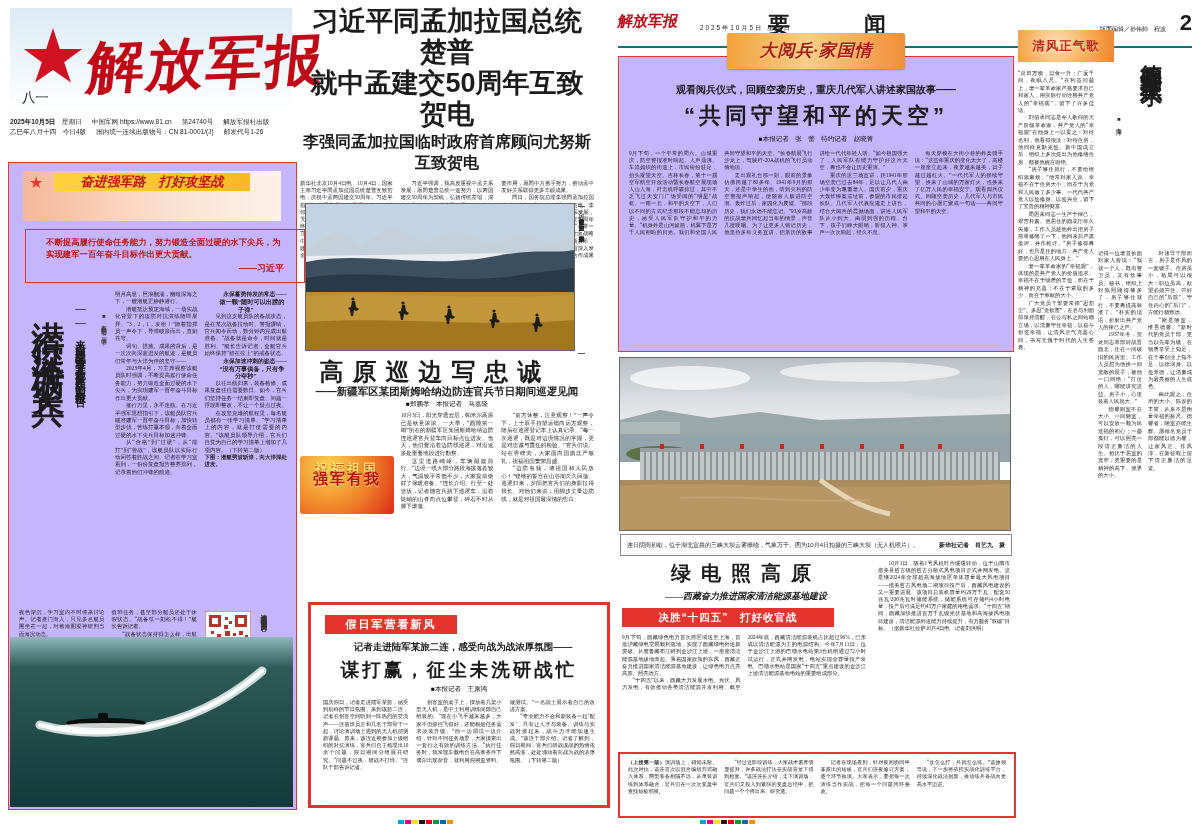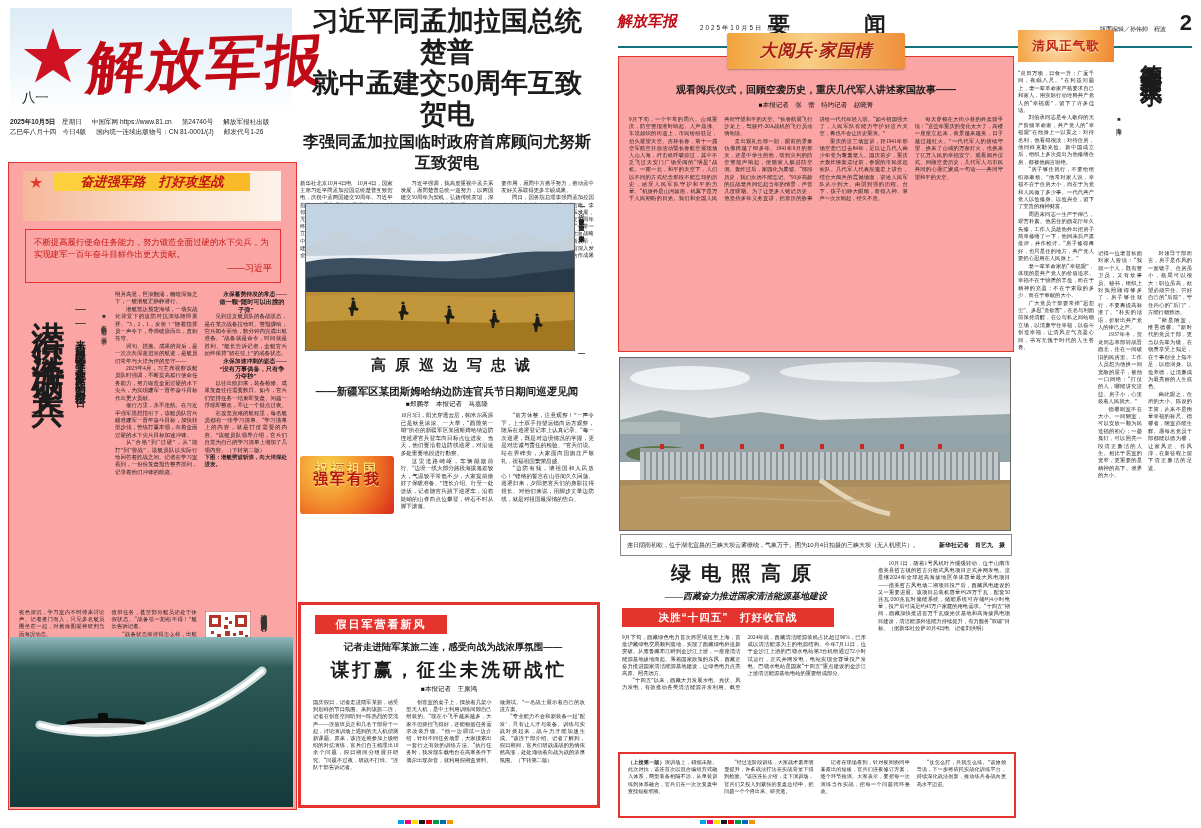--- a/index.html
+++ b/index.html
@@ -9,48 +9,48 @@
   .sans{font-family:"Liberation Sans",sans-serif;}
   
   .mast{background:linear-gradient(180deg,#dcebf5 0%,#eef6fb 55%,#ffffff 100%);}
   .star{width:62px;height:60px;background:#cf1322;
         clip-path:polygon(50% 0%,61% 35%,97% 35%,68% 57%,79% 91%,50% 70%,21% 91%,32% 57%,3% 35%,39% 35%);}
   .mast-title{color:#c00b16;font-weight:bold;font-size:57px;letter-spacing:2px;
         transform:skewX(-8deg) rotate(-2deg);font-family:"Liberation Serif",serif;white-space:nowrap;}
   .dl{font-size:6.6px;line-height:10px;color:#222;}
   .dl b{font-weight:bold;}
   
-  .h-big{font-family:Liberation Serif, serif;font-weight:bold;text-align:center;}
+  .h-big{font-family:Liberation Sans, sans-serif;font-weight:bold;text-align:center;}
   .deck{font-family:"Liberation Sans",sans-serif;font-weight:bold;text-align:center;}
   .byline{font-size:6.5px;text-align:center;color:#111;}
   .bodytext{font-size:5.4px;line-height:7.2px;text-align:justify;color:#1d1d1d;overflow:hidden;}
   .bodytext p{margin:0;text-indent:2em;}
   .bodytext .nf{text-indent:0;}
   .cols3{column-count:3;column-gap:8px;}
   .cols4{column-count:4;column-gap:7px;}
   .cols2{column-count:2;column-gap:7px;}
   .subhead{font-weight:bold;text-align:center;text-indent:0;margin:3px 0;font-size:6.2px;
            font-family:"Liberation Sans",sans-serif;}
   .leadline{font-weight:bold;text-align:right;text-indent:0;margin:3px 0;font-size:5.8px;}
   .endmark{font-weight:bold;}
   
-  .redbox{border:1.5px solid #e5332d;background:#fca5a5;}
+  .redbox{border:1.5px solid #e5332d;background:#c4b5fd;}
   .redbox-thick{border:3px solid #e5332d;background:#fff;}
   .badge-red{background:#e5332d;color:#fff;font-family:"Liberation Sans",sans-serif;
              font-weight:bold;text-align:center;}
   
   .banner81{background:linear-gradient(90deg,#f6b89b,#fbe3d4 60%,#fdf2e8);overflow:hidden;}
   .banner81 .l1{color:#b51310;font-weight:bold;font-size:15px;text-align:center;
                 font-family:"Liberation Sans",sans-serif;letter-spacing:1px;margin-top:3px;}
   .banner81 .l2{background:linear-gradient(90deg,#fdd23e,#f9b826);color:#c21512;font-weight:bold;
                 font-style:italic;font-size:13px;text-align:center;width:196px;margin:2px auto 0;
                 font-family:"Liberation Sans",sans-serif;}
   .b81star{color:#e23a2f;font-size:16px;position:absolute;left:6px;top:2px;}
-  .quotebox{border:1px solid #e5332d;color:#c21512;font-weight:normal;font-size:8.4px;
-            line-height:12px;padding:6px 8px 2px;font-family:"Liberation Sans",sans-serif;}
+  .quotebox{border:1px solid #e5332d;color:#c21512;font-weight:bold;font-size:8.4px;
+            line-height:12px;padding:6px 20px 2px;font-family:"Liberation Sans",sans-serif;}
   .quote-attr{text-align:right;font-size:9px;margin-top:2px;}
   
   .vert{writing-mode:vertical-rl;text-orientation:upright;}
   .vtitle{font-size:33px;font-weight:bold;letter-spacing:12px;font-family:"Liberation Sans",sans-serif;}
   .vsub{font-size:10.5px;font-weight:bold;letter-spacing:3px;}
   .vby{font-size:5.8px;letter-spacing:1px;color:#333;}
   .vcap{font-size:5.6px;line-height:7px;color:#222;letter-spacing:0;}
   
   .zhufu{background:radial-gradient(circle at 30% 20%,#f9d44c,#f07f28 55%,#d92a1a);border-radius:3px;
          text-align:center;overflow:hidden;}
@@ -140,21 +140,21 @@
           <circle cx="188" cy="107" r="1.6"></circle>
           <path d="M226,120 l3,-1 l1,-6 l3,0 l1,6 l3,2 l-2,2 l-3,-1 l-1,6 l-2,0 l-1,-6 Z"></path>
           <circle cx="231" cy="111" r="1.6"></circle>
         </g>
       </svg>
       <div class="abs vert vcap" style="left:272px;top:2px;height:142px;border-top:1px solid #555;border-bottom:1px solid #555;padding:2px 0;">
         <span>近日，该连官兵徒步行进在巡逻途中，守护祖国边防安宁。</span>　<b>郑鹏孝摄</b>
       </div>
     </div>
 
-    <div class="abs h-big" style="left:308px;top:356px;width:294px;font-size:15px;letter-spacing:9px;">高原巡边写忠诚</div>
+    <div class="abs h-big" style="left:288px;top:356px;width:294px;font-size:24px;letter-spacing:9px;">高原巡边写忠诚</div>
     <div class="abs deck" style="left:300px;top:385px;width:294px;font-size:10.5px;">——新疆军区某团斯姆哈纳边防连官兵节日期间巡逻见闻</div>
     <div class="abs byline" style="left:300px;top:400px;width:294px;">■郑鹏孝　本报记者　马嘉隆</div>
     <div class="abs bodytext cols3" style="left:300px;top:412px;width:294px;height:184px;font-size:5.6px;line-height:7.6px;">
       <div class="zhufu" style="width:94px;height:58px;margin-bottom:4px;margin-top:44px;">
         <div class="z1">祝福祖国</div>
         <div class="z2">强军有我</div>
       </div>
       <p class="nf">10月3日，阳光穿透云层，帕米尔高原已是秋意浓浓。一大早，“西陲第一哨”所在的新疆军区某团斯姆哈纳边防连巡逻官兵登车向目标点位进发。当天，他们要沿着边防线巡逻，对沿途多处重要地段进行勘察。</p>
       <p>这里道路崎岖，车辆颠簸前行。“边境一线大部分路段海拔落差较大，气温较平常低不少，大家提前做好了保暖准备。”连长介绍。行至一处达坂，记者随官兵跳下巡逻车，沿着陡峭的山脊向点位攀登，碎石不时从脚下滚落。</p>
       <p>“前方休整，注意观察！”一声令下，上士双手持望远镜向远方观察，随后在巡逻登记本上认真记录。“每一次巡逻，既是对边境情况的掌握，更是对忠诚与责任的检验。”官兵们说。站在界碑旁，大家面向国旗庄严敬礼，祝福祖国繁荣昌盛。</p>
@@ -236,21 +236,21 @@
         </defs>
         <rect width="283" height="170" fill="url(#sea)"></rect>
         <path d="M30,88 C90,104 180,96 252,34" stroke="#e8f3f2" stroke-width="9" fill="none" stroke-linecap="round" opacity=".85"></path>
         <path d="M30,88 C90,104 180,96 252,34" stroke="#ffffff" stroke-width="4" fill="none" stroke-linecap="round"></path>
         <ellipse cx="96" cy="86" rx="40" ry="5" fill="#0c0e0c"></ellipse>
         <rect x="88" y="76" width="10" height="7" rx="2" fill="#0c0e0c"></rect>
         <ellipse cx="96" cy="90" rx="48" ry="4" fill="#ffffff" opacity=".8"></ellipse>
       </svg>
     </div>
 
-    <div class="abs redbox-thick" style="left:298px;top:602px;width:296px;height:200px;">
+    <div class="abs redbox-thick" style="left:308px;top:602px;width:296px;height:200px;">
       <div class="badge-red" style="width:132px;height:19px;line-height:19px;font-size:11px;letter-spacing:2px;margin:10px 0 0 14px;">假日军营看新风</div>
       <div class="deck" style="font-size:9.5px;margin-top:7px;margin-left:8px;">记者走进陆军某旅二连，感受向战为战浓厚氛围——</div>
       <div class="h-big" style="font-size:18.5px;letter-spacing:3px;margin-top:3px;">谋打赢，征尘未洗研战忙</div>
       <div class="byline" style="margin-top:3px;">■本报记者　王原鸿</div>
       <div class="bodytext cols3" style="margin:5px 12px 0;height:102px;font-size:5.3px;">
         <p class="nf">国庆假日，记者走进陆军某旅，感受到别样的节日氛围。来到该旅二连，记者在创客空间听到一阵热烈的交流声——连值班员正和几名干部骨干一起，讨论演训场上遇到的无人机侦测新课题。原来，该连近期参加上级组织的对抗演练，官兵们自主梳理出10余个问题，假日期间分组展开研究。“问题不过夜，研战不打烊。”连队干部告诉记者。</p>
         <p>创客室的桌子上，摆放着几架小型无人机，是中士利用训练间隙自己组装的。“现在小飞手越来越多，大家不但操控飞得好，还能根据任务需求改装升级。”他一边调试一边介绍，针对不同任务场景，大家摸索出一套行之有效的训练方法。“执行任务时，我发现车载电台在高寒条件下偶尔出现杂音，就利用假期查资料、做测试。”一名战士展示着自己的改进方案。</p>
         <p>“专业能力不会和新装备一起‘配发’，只有让人才与装备、训练与实战对接起来，战斗力才能加速生成。”该连干部介绍。记者了解到，假日期间，官兵们研战谋战的热情依然高涨，处处涌动着向战为战的浓厚氛围。（下转第二版）</p>
       </div>
     </div>
@@ -276,20 +276,21 @@
       <div class="abs p2editors sans" style="left:430px;top:17px;width:118px;">版面编辑／孙伟帅　程波</div>
       <div class="abs p2pn" style="right:0;top:2px;">2</div>
       <div class="abs hrule" style="left:0;top:38px;width:574px;"></div>
     </div>
 
     <div class="abs redbox" style="left:18px;top:56px;width:394px;height:294px;">
       <div class="abs dayuebing" style="left:108px;top:-24px;width:178px;height:36px;">
         <span>大阅兵·家国情</span>
       </div>
       <div class="deck" style="font-size:10px;margin-top:26px;">观看阅兵仪式，回顾空袭历史，重庆几代军人讲述家国故事——</div>
+      <div class="h-big" style="font-size:22px;letter-spacing:4px;margin-top:4px;">“共同守望和平的天空”</div>
       <div class="byline" style="margin-top:4px;">■本报记者　张　蕾　特约记者　赵晓菁</div>
       <div class="bodytext cols4" style="margin:6px 10px 0;height:182px;font-size:5.3px;">
         <p class="nf">9月下旬，一个平常的周六。山城重庆，防空警报准时响起。人声鼎沸、车流如织的街道上，市民纷纷驻足，抬头凝望天空。吉林长春，第十一届空军航空开放活动暨长春航空展现场人山人海，歼击机呼啸掠过，其中不乏飞过天安门广场受阅的“明星”战机。一南一北，和平的天空下，人们以不同的方式纪念那段不能忘却的历史，感受人民军队守护和平的力量。“机身外是山河如画，机翼下是万千人民期盼的目光。我们和全国人民共同守望和平的天空。”长春航展飞行沙龙上，驾驶歼-20A战机的飞行员动情地说。</p>
         <p>走出观礼台那一刻，眼前的景象仿佛跨越了80多年。1941年9月的那天，还是中学生的他，听到尖利的防空警报声响起，便随家人躲进防空洞。轰炸过后，家园化为废墟。“那段历史，我们永远不能忘记。”93岁高龄的抗战老兵回忆起当年的情景，声音几度哽咽。为了让更多人铭记历史，他坚持多年义务宣讲，把亲历的故事讲给一代代年轻人听。“如今祖国强大了，人民军队有能力守护好这片天空，再也不会让历史重演。”</p>
         <p>重庆的这三场宣讲，距1941年那场空袭已过去84年，足以让几代人由少年变为耄耋老人。国庆前夕，重庆大轰炸惨案遗址前，参观的市民排起长队。几代军人代表应邀走上讲台，结合大阅兵的震撼场面，讲述人民军队从小到大、由弱到强的历程。台下，孩子们睁大眼睛，听得入神。掌声一次次响起，经久不息。</p>
         <p>每天穿梭在大街小巷的外卖骑手说：“这些年重庆的变化太大了，高楼一座座立起来，夜景越来越美，日子越过越红火。”一代代军人的接续守望，换来了山城的万家灯火，也换来了亿万人民的幸福安宁。观看阅兵仪式、回顾空袭历史，几代军人与市民共同的心愿汇聚成一句话——共同守望和平的天空。</p>
       </div>
     </div>
 
     <svg class="abs pframe" width="390" height="172" viewBox="0 0 390 172" style="left:20px;top:358px;">

